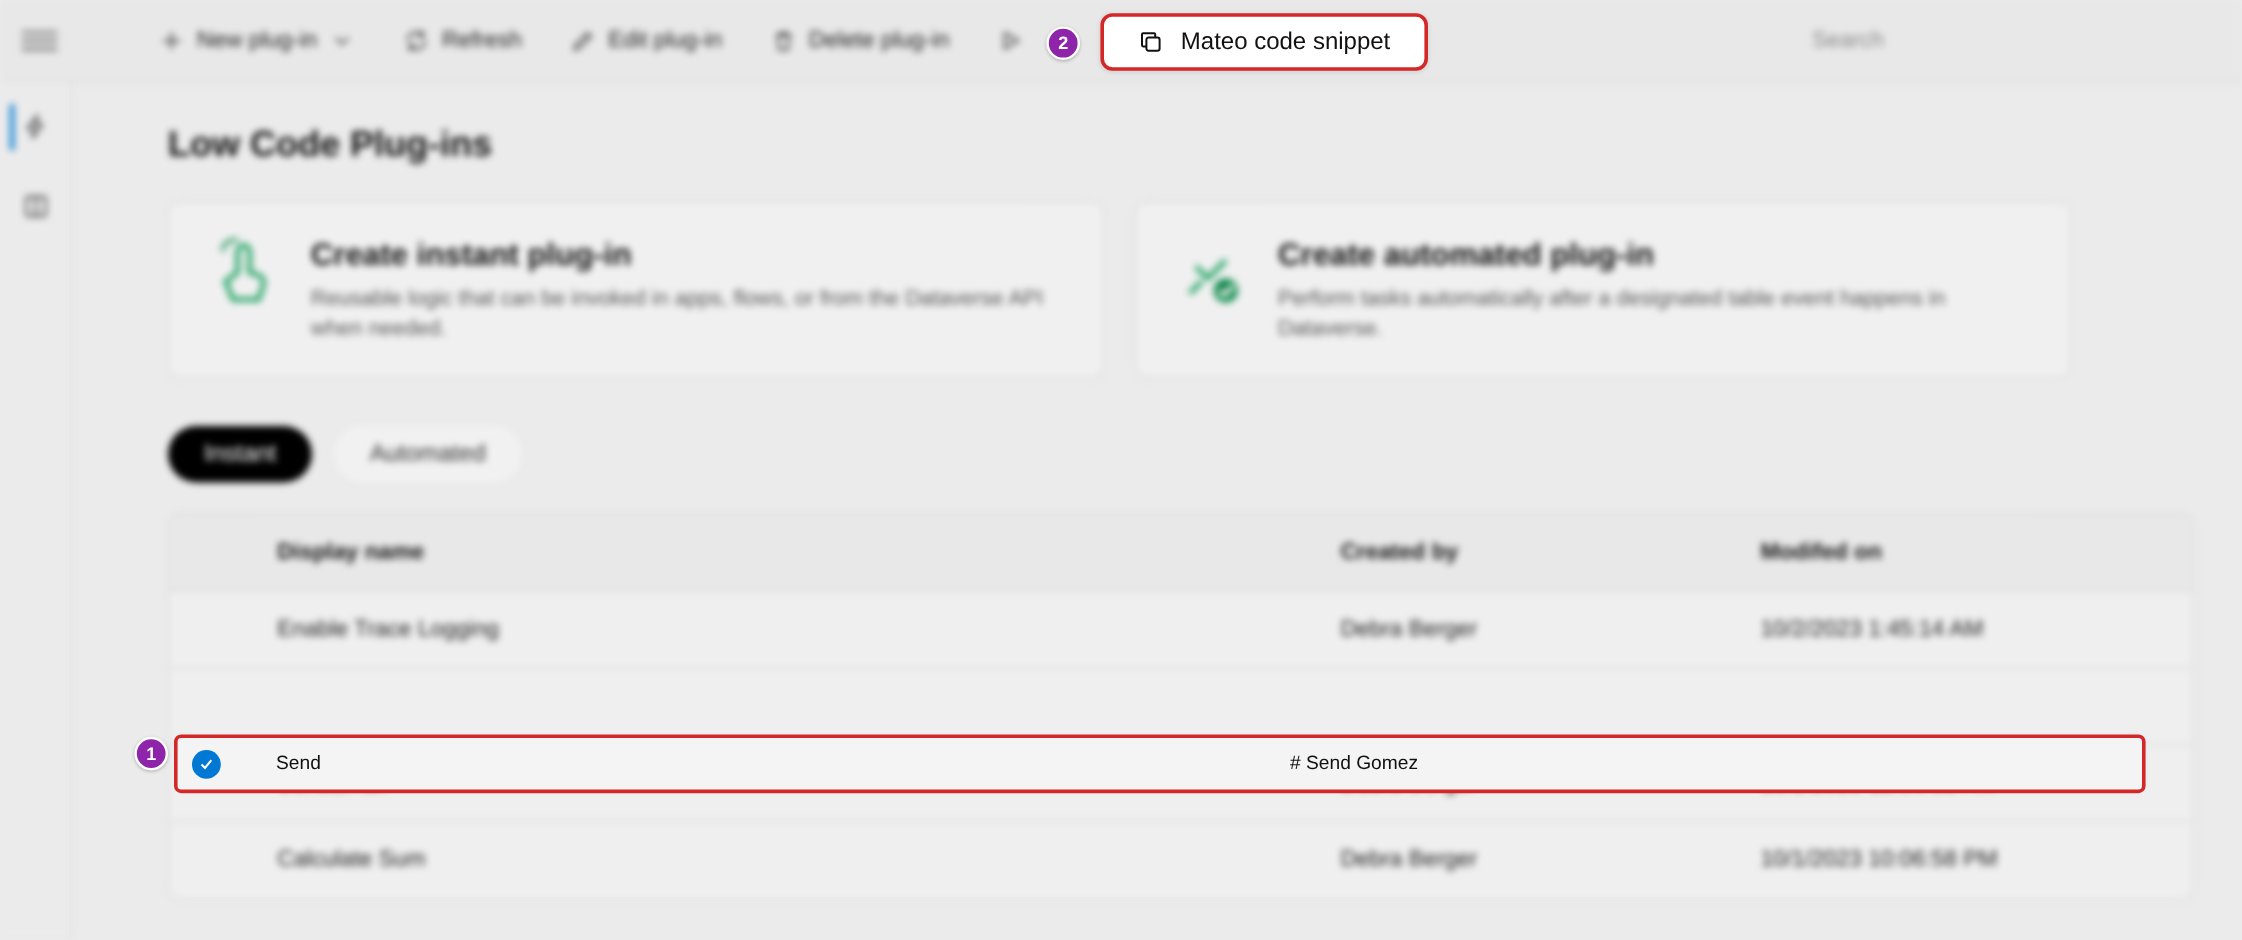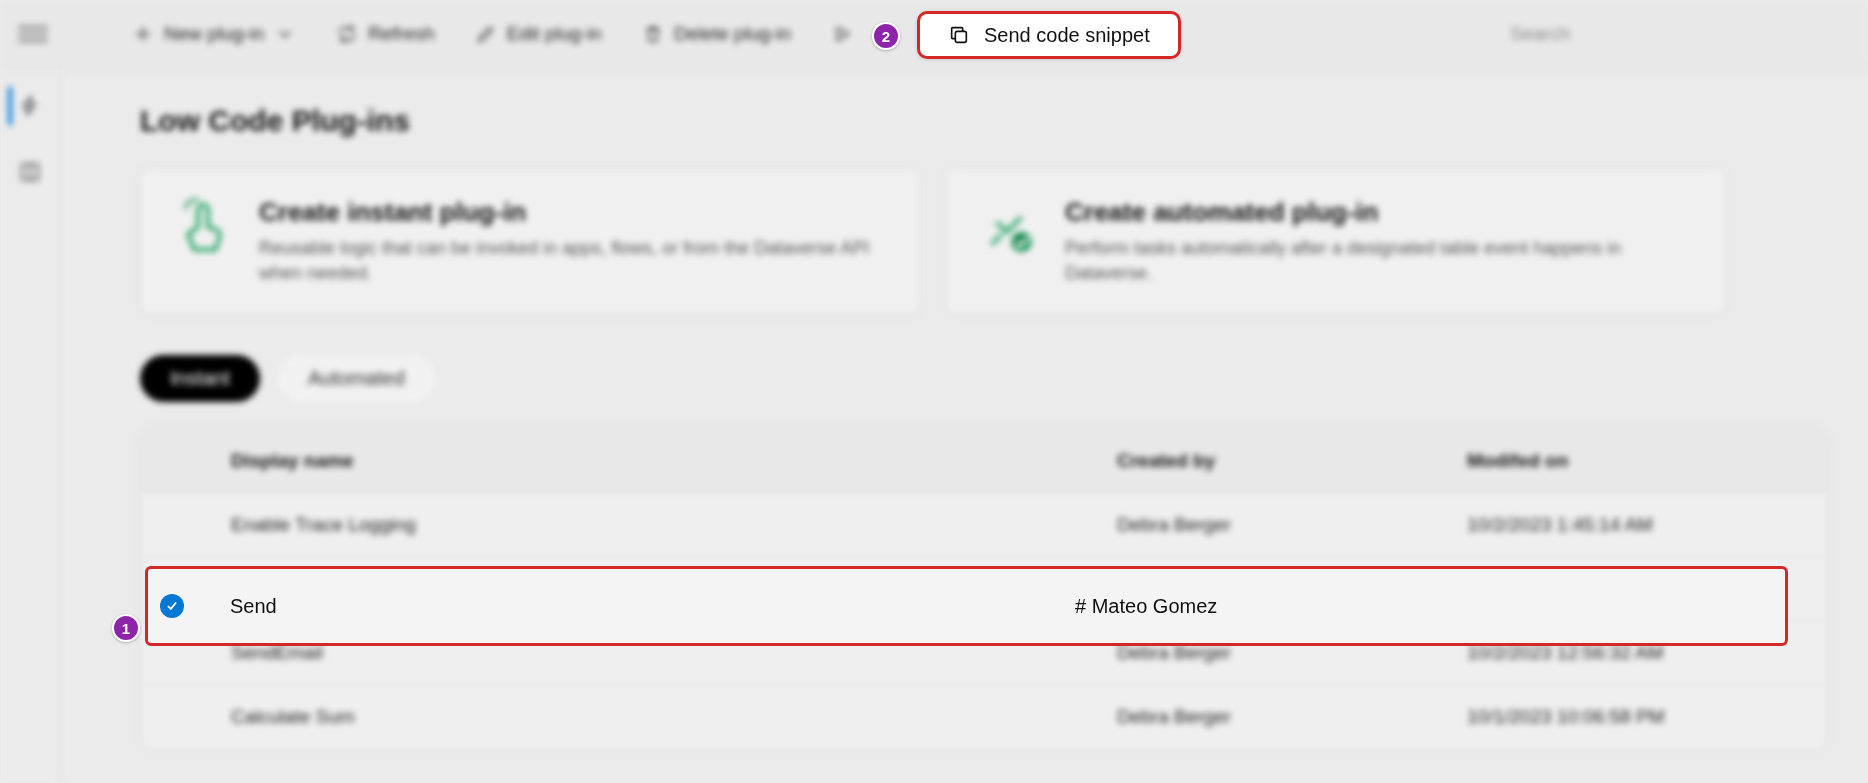--- a/index.html
+++ b/index.html
@@ -28,21 +28,21 @@
     .tab.inactive { background:#f1f1f1; color:#333; }
     .table { margin-left:40px; border:1px solid #d6d6d6; border-radius:10px; background:#efefef; overflow:hidden; }
     .tr { display:grid; grid-template-columns:80px 1fr 350px 350px; align-items:center; height:64px; padding:0 10px; font-size:19px; color:#222; border-bottom:1px solid #d6d6d6; }
     .tr.head { font-weight:600; color:#111; background:#e8e8e8; }
     .tr:last-child { border-bottom:none; }
     
     .overlay { position:absolute; z-index:50; }
     .badge { width:28px; height:28px; border-radius:50%; background:#8e24aa; border:2px solid #fff; color:#fff; font-size:15px; font-weight:600; display:flex; align-items:center; justify-content:center; box-shadow:0 1px 3px rgba(0,0,0,.25); }
     .copy-snippet { position:absolute; top:11px; left:917px; height:48px; background:#fff; border:3px solid #d42828; border-radius:10px; display:flex; align-items:center; gap:14px; padding:0 28px; font-size:20px; color:#111; box-shadow:0 1px 4px rgba(0,0,0,.12); }
     .copy-snippet svg { width:22px; height:22px; stroke:#111; fill:none; stroke-width:1.8; }
-    .row-highlight { position:absolute; top:566px; left:145px; right:80px; height:80px; border:3px solid #d42828; border-radius:6px; background:#f4f4f4; display:grid; grid-template-columns:70px 1fr 350px 350px; align-items:center; font-size:20px; color:#111; padding:0 10px 0 12px; }
+    .row-highlight { position:absolute; top:612px; left:145px; right:80px; height:49px; border:3px solid #d42828; border-radius:6px; background:#f4f4f4; display:grid; grid-template-columns:70px 1fr 350px 350px; align-items:center; font-size:16px; color:#111; padding:0 10px 0 12px; }
     .row-highlight .chk { width:24px; height:24px; border-radius:50%; background:#0078d4; display:flex; align-items:center; justify-content:center; }
     .row-highlight .chk svg { width:14px; height:14px; stroke:#fff; stroke-width:3; fill:none; }
   </style>
 </head>
 <body>
 
 <div class="blur-layer">
   <div class="toolbar">
     <div class="hamburger">
         <span></span>
@@ -165,27 +165,27 @@
     </div>
   </div>
 </div>
 
 <div class="overlay badge" style="top:22px; left:872px;">2</div>
 <div class="overlay copy-snippet">
   <svg viewBox="0 0 24 24">
       <rect x="8" y="8" width="12" height="12" rx="2"></rect>
       <path d="M16 8V5a1 1 0 0 0-1-1H5a1 1 0 0 0-1 1v10a1 1 0 0 0 1 1h3"></path>
     </svg>
-  <span>Send code snippet</span>
+  <span>Mateo code snippet</span>
 </div>
 
 <div class="overlay badge" style="top:614px; left:112px;">1</div>
 <div class="overlay row-highlight">
   <div>
       <div class="chk">
         <svg viewBox="0 0 24 24">
           <path d="M5 12l5 5 9-11"></path>
         </svg>
       </div>
     </div>
   <div>Send</div>
-  <div># Mateo Gomez</div>
+  <div># Send Gomez</div>
 </div>
 
 </body></html>

